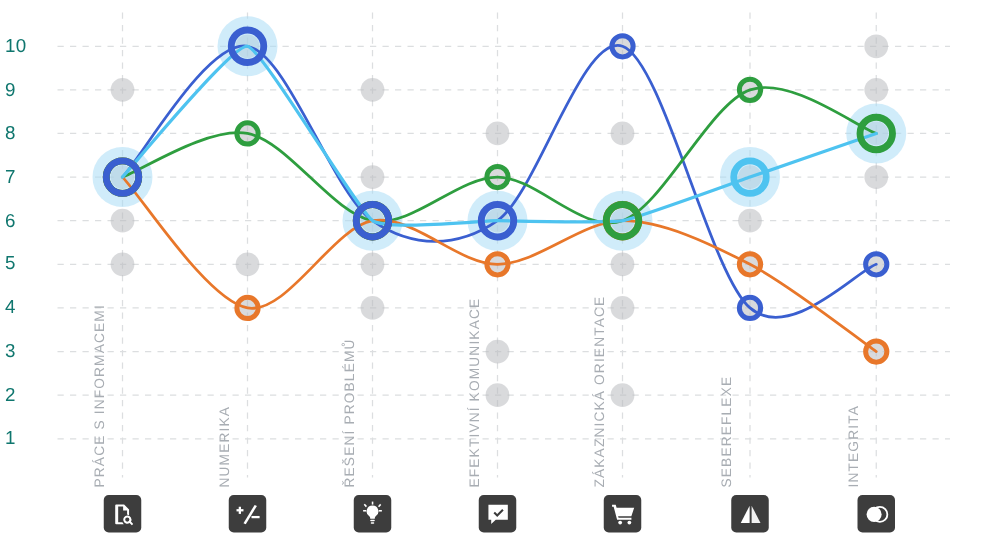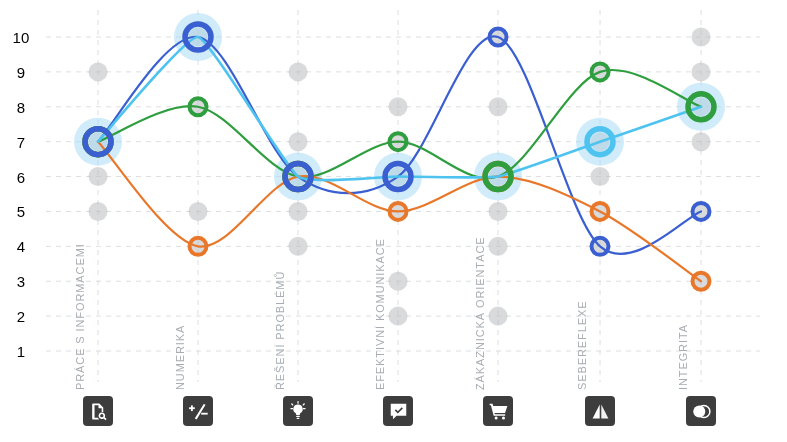--- a/index.html
+++ b/index.html
@@ -9,22 +9,22 @@
     background:#ffffff;
     font-family:"Liberation Sans", sans-serif;
     overflow:hidden;
     position:relative;
   }
   #chart-root{position:absolute;left:0;top:0;width:787px;height:442px;}
 
   .y-tick-label{
     position:absolute;
     font-size:15px;
-    color:#000000;
-    text-align:center;
+    color:#0f766e;
+    text-align:left;
     width:34px;
     transform:translateY(-50%);
     letter-spacing:0.2px;
     user-select:none;
   }
 
   .cat-label{
     position:absolute;
     font-size:11px;
     color:#a8adb3;

